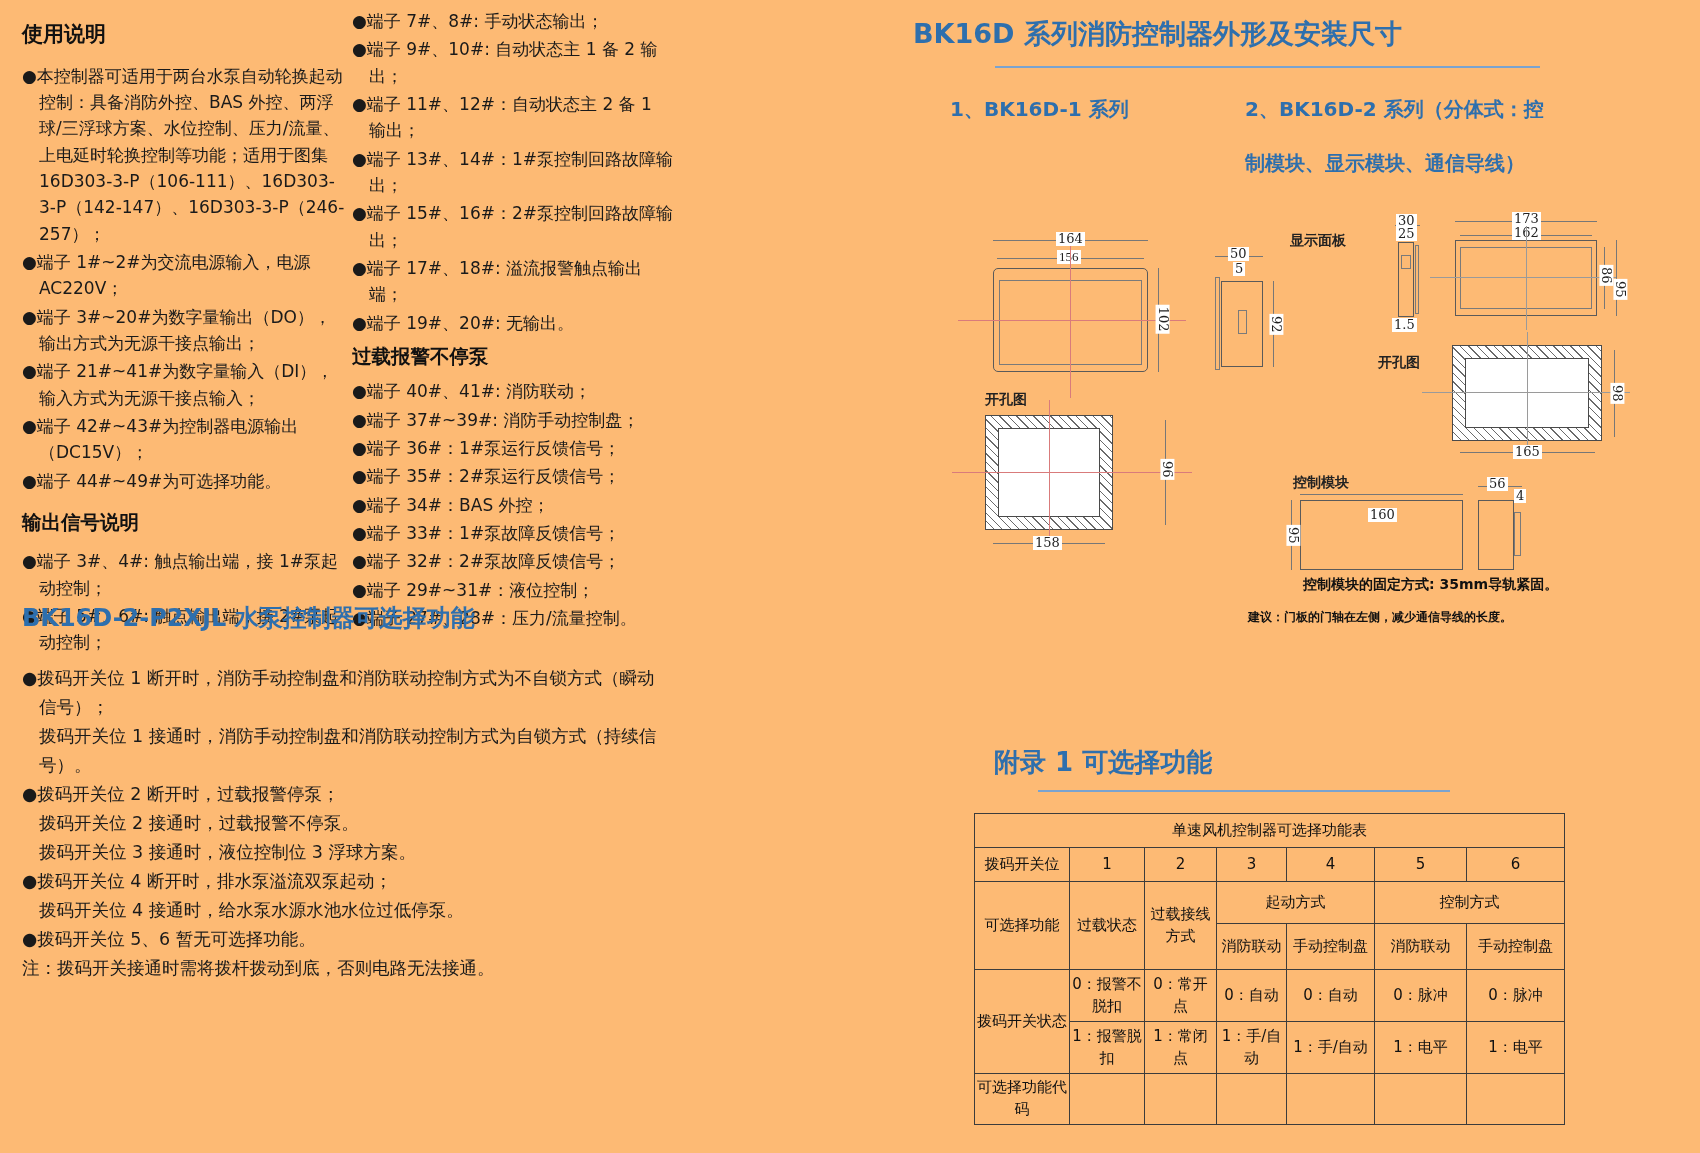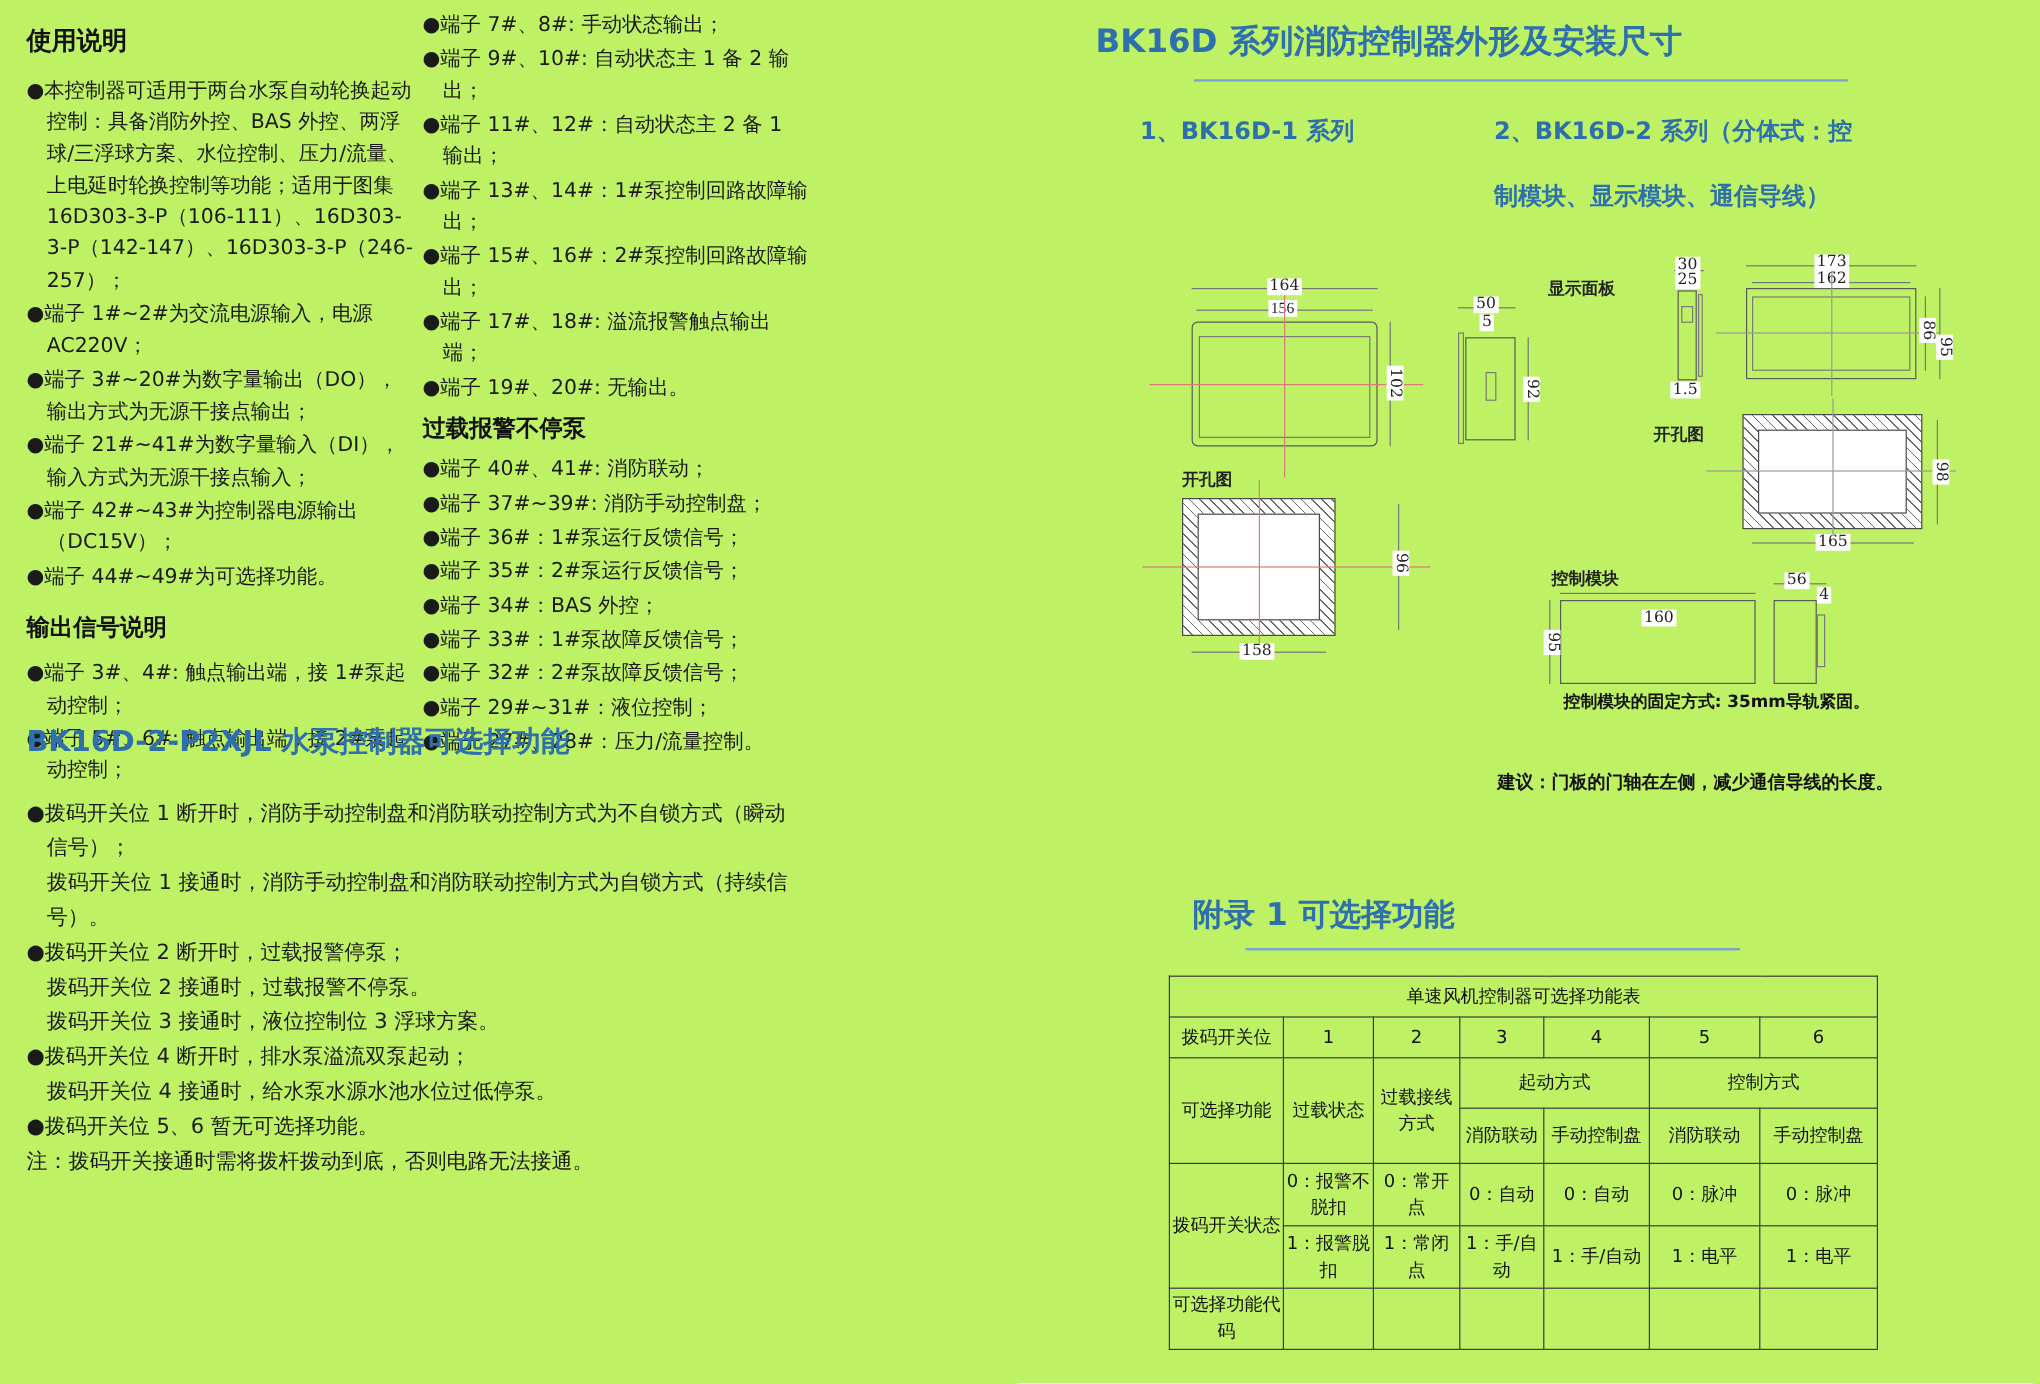--- a/index.html
+++ b/index.html
@@ -1,16 +1,16 @@
 <!DOCTYPE html>
 <html><head>
 <meta charset="utf-8">
 <style>
   html,body{margin:0;padding:0;background:#fff;}
-  .page{position:relative;width:1700px;height:1153px;background:#bef264;overflow:hidden;
+  .page{position:relative;width:1700px;height:1153px;background:#fdba74;overflow:hidden;
         font-family:"DejaVu Sans",sans-serif;color:#1a1a1a;}
   
   .col{position:absolute;font-size:17px;line-height:1.55;}
   .h1{font-size:21px;font-weight:bold;margin:0 0 12px 0;color:#111;}
   .h2{font-size:19.5px;font-weight:bold;margin:14px 0 10px 0;color:#111;}
   .b{padding-left:17px;text-indent:-17px;margin:0 0 2px 0;}
   .blue-h{position:absolute;color:#2e6fad;font-weight:bold;}
   .opt{position:absolute;font-size:17.5px;line-height:1.66;width:648px;}
   .opt-item{padding-left:17px;text-indent:-17px;}
   .opt-cont{padding-left:17px;}
@@ -168,21 +168,21 @@
   <div class="rect" style="left:1300px;top:500px;width:163px;height:70px;"></div>
   <div class="vl" style="left:1291px;top:500px;height:70px;"></div>
   <span class="dim dimv" style="left:1283px;top:528px;">95</span>
   <div class="hl" style="left:1478px;top:486px;width:44px;"></div>
   <span class="dim" style="left:1487px;top:477px;">56</span>
   <span class="dim" style="left:1514px;top:489px;">4</span>
   <div class="rect" style="left:1478px;top:500px;width:36px;height:70px;"></div>
   <div class="rect-thin" style="left:1514px;top:512px;width:7px;height:44px;"></div>
 
   <div class="note-s" style="left:1303px;top:576px;">控制模块的固定方式: 35mm导轨紧固。</div>
-  <div class="note-s" style="left:1248px;top:643px;font-size:15px;">建议：门板的门轴在左侧，减少通信导线的长度。</div>
+  <div class="note-s" style="left:1248px;top:609px;font-size:12px;">建议：门板的门轴在左侧，减少通信导线的长度。</div>
 
   <div class="rtitle" style="left:994px;top:745px;width:500px;font-size:26px;">附录 1  可选择功能</div>
   <div class="rule" style="left:1038px;top:790px;width:412px;"></div>
 
   <table class="app">
     <colgroup>
       <col style="width:95px">
         <col style="width:75px">
         <col style="width:72px">
       <col style="width:70px">

